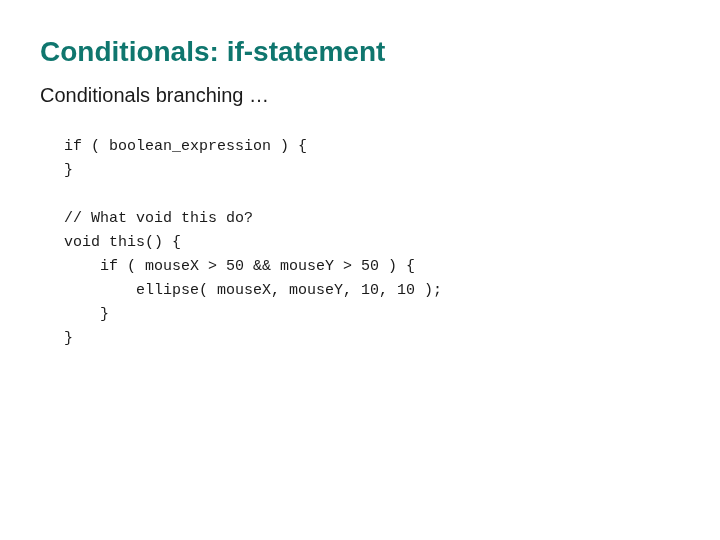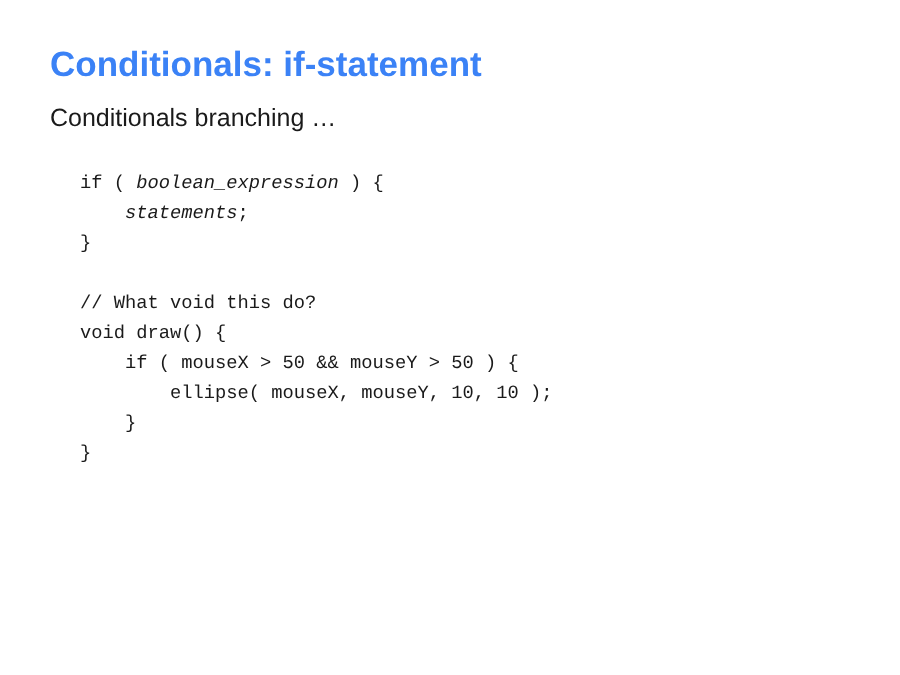--- a/index.html
+++ b/index.html
@@ -13,21 +13,21 @@
       height: 540px;
       background: #ffffff;
       font-family: Arial, Helvetica, sans-serif;
       padding: 36px 40px;
       overflow: hidden;
     }
 
     .page-title {
       font-size: 28px;
       font-weight: bold;
-      color: #3b82f6;
+      color: #0f766e;
       margin-bottom: 16px;
     }
 
     .subtitle {
       font-size: 20px;
       color: #1a1a1a;
       margin-bottom: 28px;
     }
 
     .code-block {
@@ -37,44 +37,42 @@
       line-height: 1.6;
       margin-left: 24px;
     }
 
     .code-block .line {
       display: block;
       white-space: pre;
     }
 
     .code-block .italic {
-      font-style: italic;
     }
 
     .code-section {
       margin-bottom: 24px;
     }
 
     .code-section2 {
       margin-bottom: 0;
     }
   </style>
 </head>
 <body>
 
 <h1 class="page-title">Conditionals: if-statement</h1>
 
 <p class="subtitle">Conditionals branching …</p>
 
 <div class="code-block code-section">
   <span class="line">if ( <span class="italic">boolean_expression</span> ) {</span>
-  <span class="line">    <span class="italic">statements</span>;</span>
   <span class="line">}</span>
 </div>
 
 <div class="code-block code-section2">
   <span class="line">// What void this do?</span>
-  <span class="line">void draw() {</span>
+  <span class="line">void this() {</span>
   <span class="line">    if ( mouseX &gt; 50 &amp;&amp; mouseY &gt; 50 ) {</span>
   <span class="line">        ellipse( mouseX, mouseY, 10, 10 );</span>
   <span class="line">    }</span>
   <span class="line">}</span>
 </div>
 
 </body></html>

